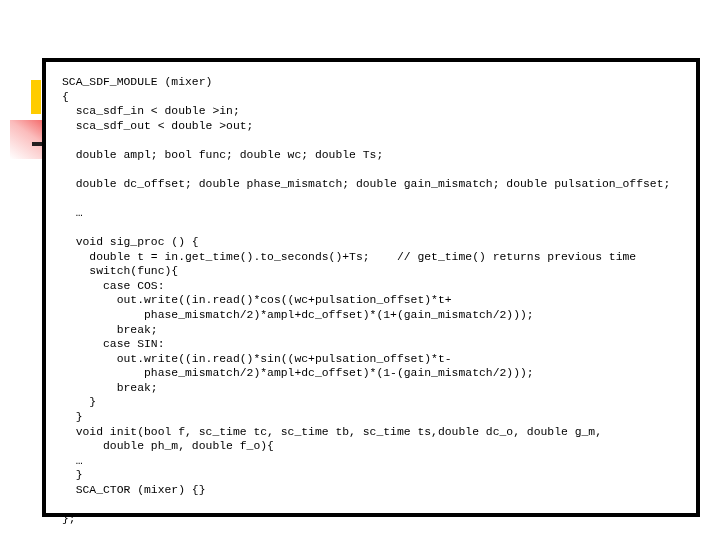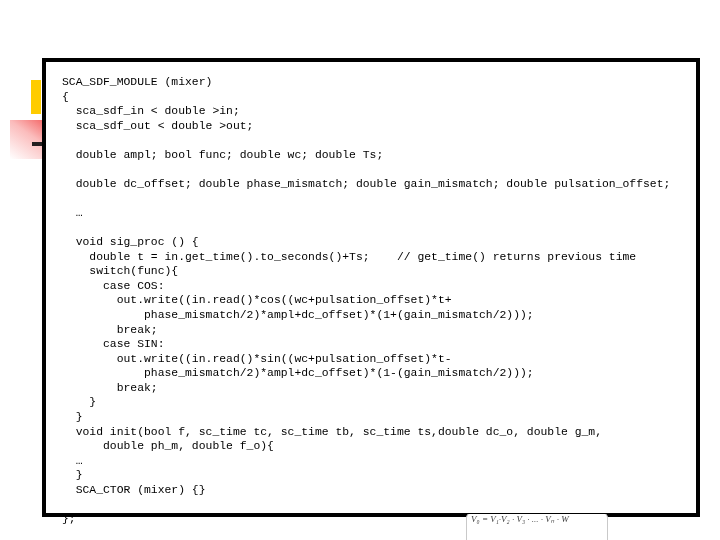--- a/index.html
+++ b/index.html
@@ -148,19 +148,14 @@
   }
   void init(bool f, sc_time tc, sc_time tb, sc_time ts,double dc_o, double g_m,
       double ph_m, double f_o){
   …
   }
   SCA_CTOR (mixer) {}
 
 };</pre>
   </div>
 
-  <div id="equation-clip">
-    <div id="equation-box">
-      <div id="equation-text">V₀ = V₁·V₂ · V₃ · ... · Vₙ · W</div>
-    </div>
-  </div>
 
 </div>
 
 </body></html>

